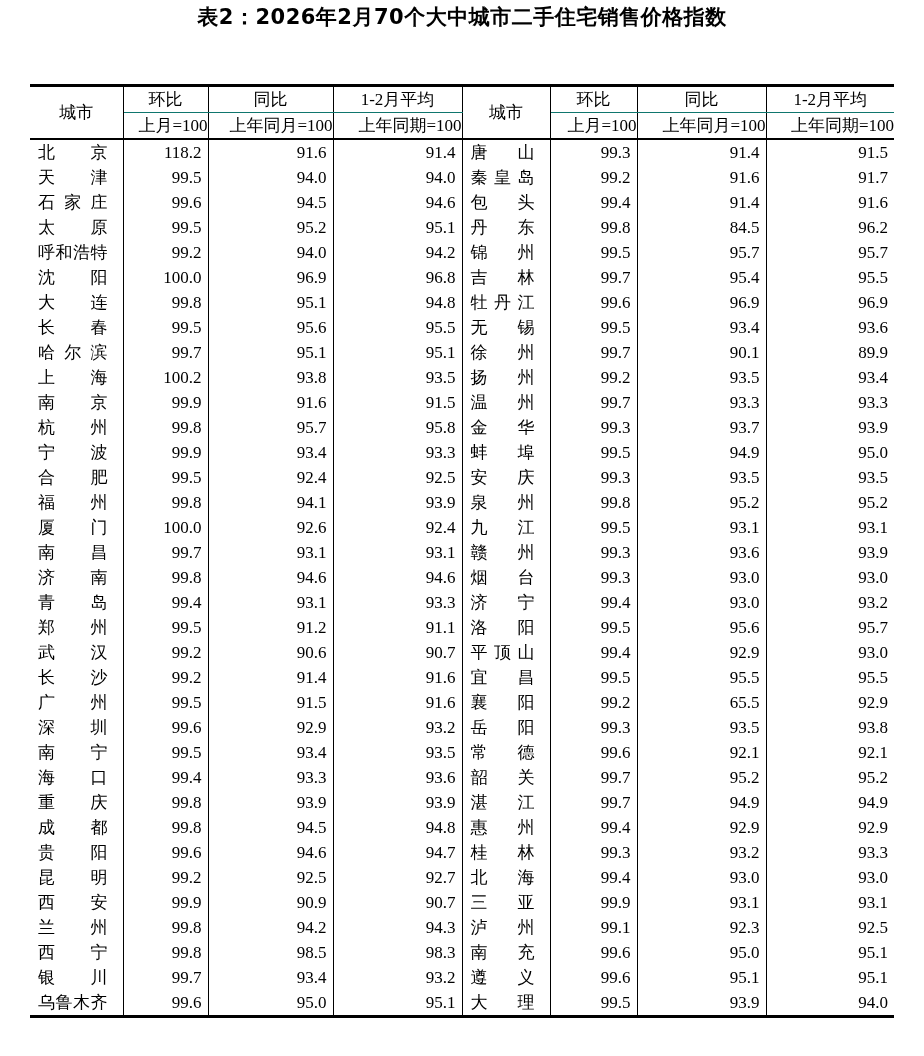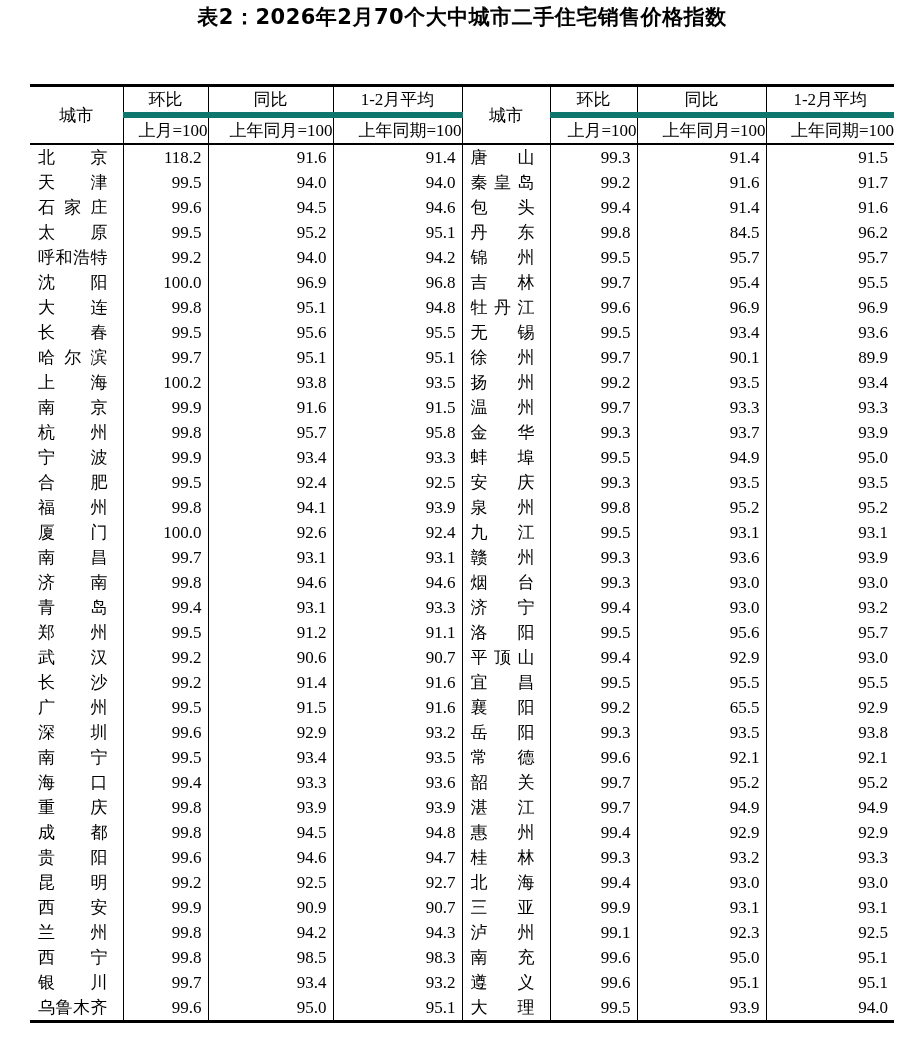--- a/index.html
+++ b/index.html
@@ -26,21 +26,21 @@
   col.c-city-r{width:88px;}
   col.c-mom-r{width:87px;}
   col.c-yoy-r{width:129px;}
   col.c-avg-r{width:128px;}
   th,td{
     padding:0;border-right:1px solid #000;
     height:25px;line-height:25px;white-space:nowrap;overflow:hidden;
   }
   th{font-weight:400;text-align:center;}
   .last{border-right:none;}
-  thead tr.top-row th:not(.city-h){border-bottom:6px solid #0f766e;}
+  thead tr.top-row th:not(.city-h){border-bottom:1px solid #0f766e;}
   thead tr.base-row th{border-bottom:2px solid #000;text-align:right;}
   thead th.city-h{border-bottom:2px solid #000;margin-top:25px;}
   td.city{text-align:justify;text-align-last:justify;padding:0 15px 0 8px;}
   td.num{text-align:right;padding-right:6px;}
 </style>
 </head>
 <body>
 
 <div class="page">
   <div class="title">表2：2026年2月70个大中城市二手住宅销售价格指数</div>

